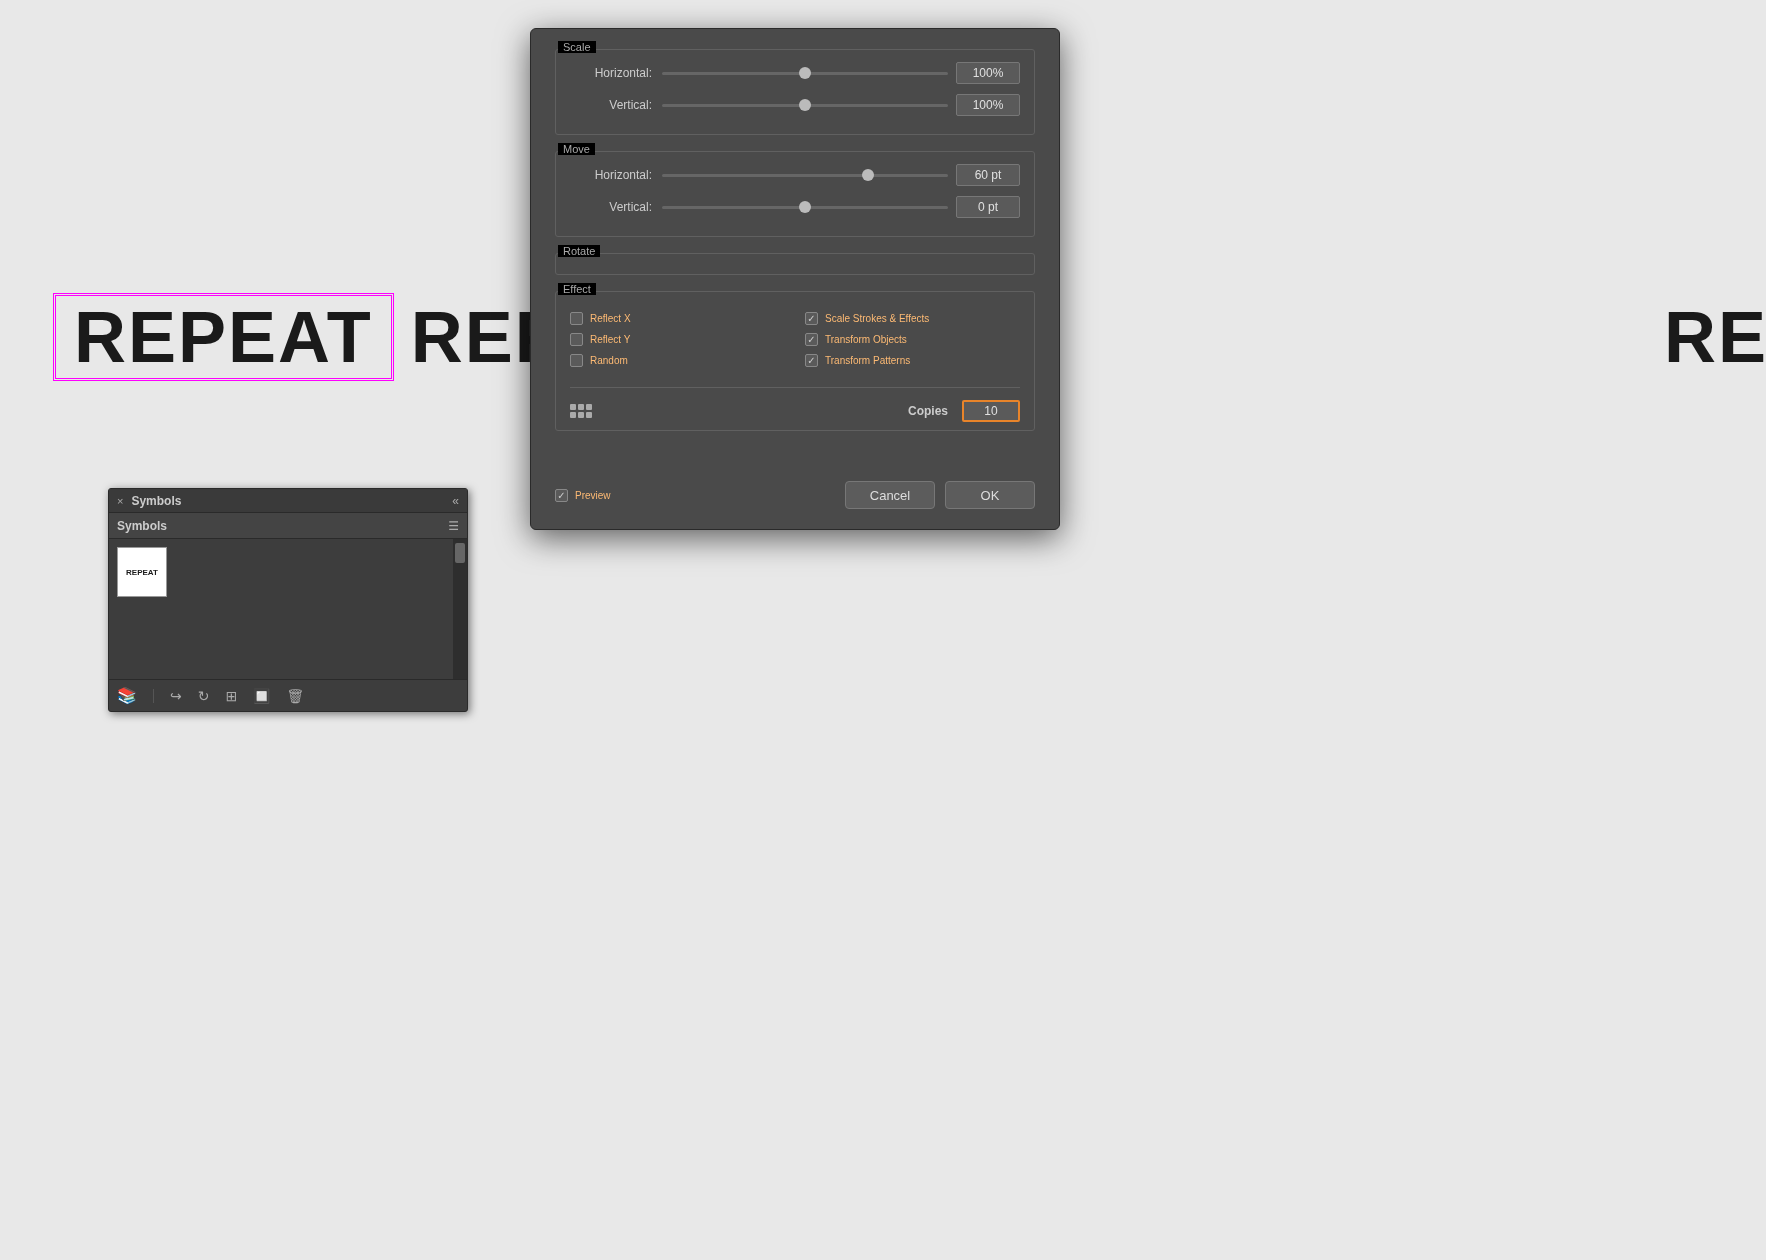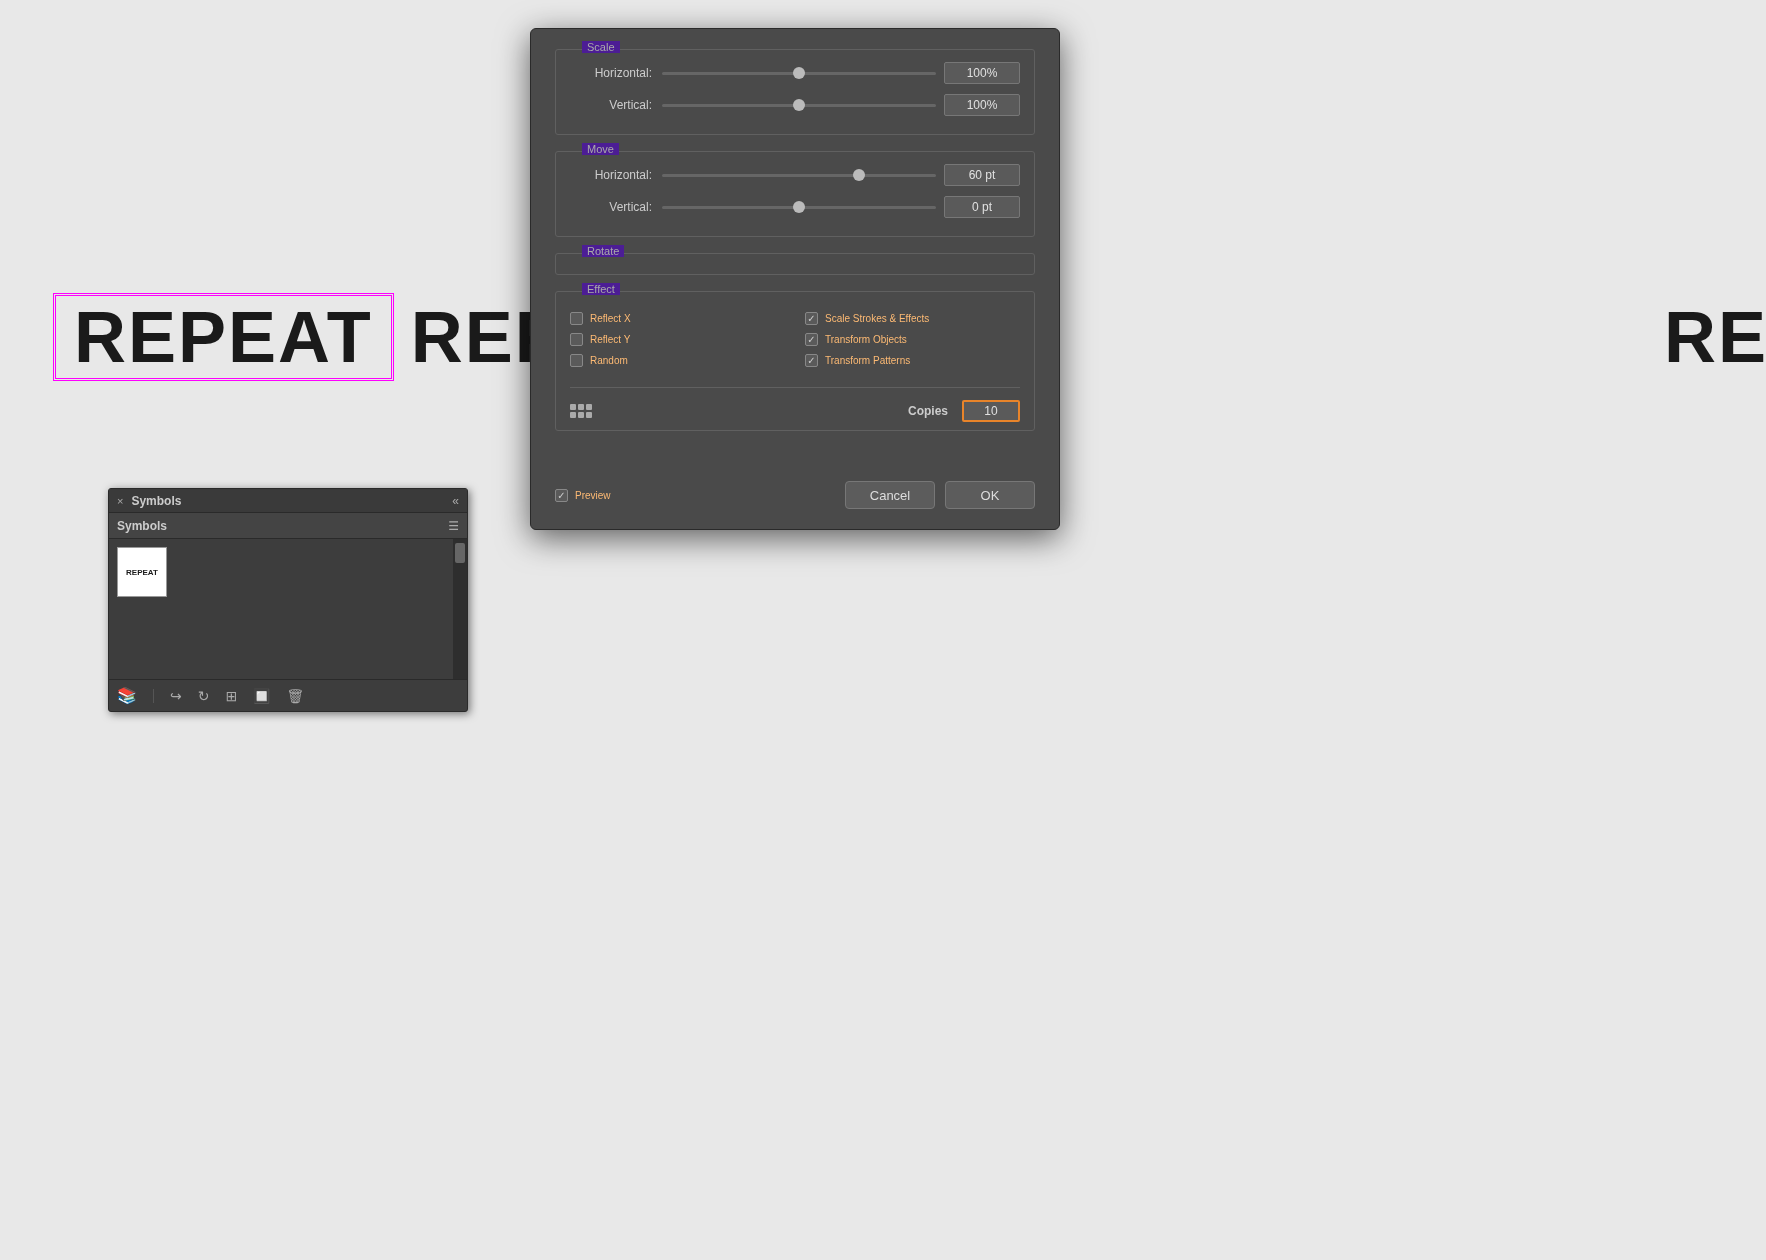--- a/index.html
+++ b/index.html
@@ -229,22 +229,22 @@
       border: 1px solid #606060;
       border-radius: 3px;
       padding: 12px 14px 8px 14px;
       position: relative;
       margin-bottom: 16px;
     }
 
     .section-legend {
       position: absolute;
       top: -9px;
-      left: 26px;
-      background: #4c1d95;
+      left: 2px;
+      background: #000000;
       padding: 0 5px;
       font-size: 11px;
       color: #aaa;
     }
 
     
     .field-row {
       display: flex;
       align-items: center;
       margin-bottom: 10px;
@@ -286,21 +286,21 @@
       top: 50%;
       transform: translateY(-50%);
       cursor: pointer;
     }
 
     .slider-thumb.center { left: calc(50% - 6px); }
     .slider-thumb.right-60 { left: calc(72% - 6px); }
 
     
     .input-field {
-      width: 76px;
+      width: 64px;
       height: 22px;
       background: #5a5a5a;
       border: 1px solid #777;
       color: #e0e0e0;
       font-size: 12px;
       text-align: center;
       border-radius: 2px;
       padding: 0 4px;
     }
 

